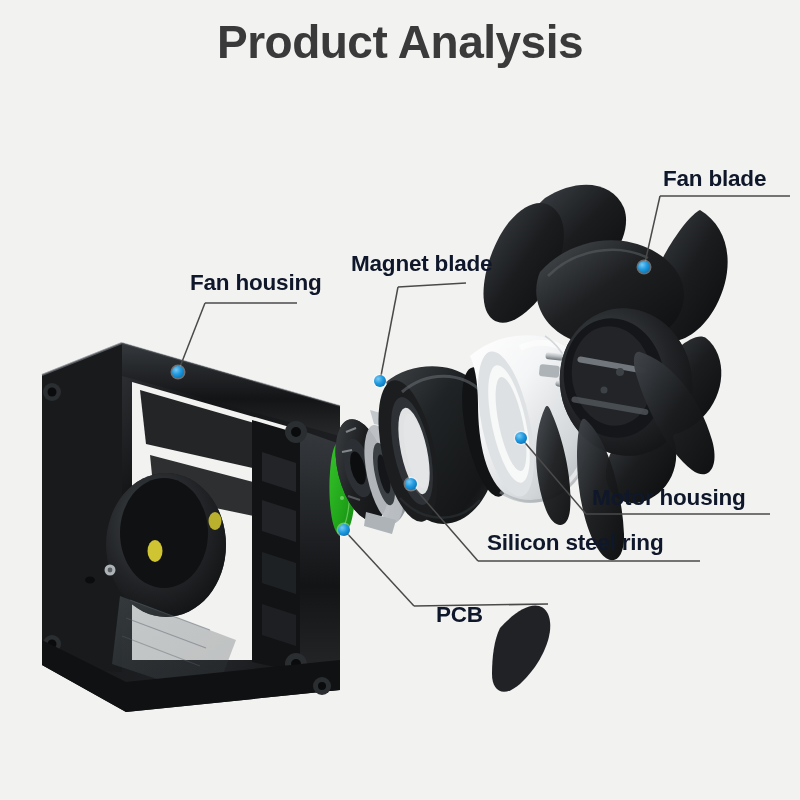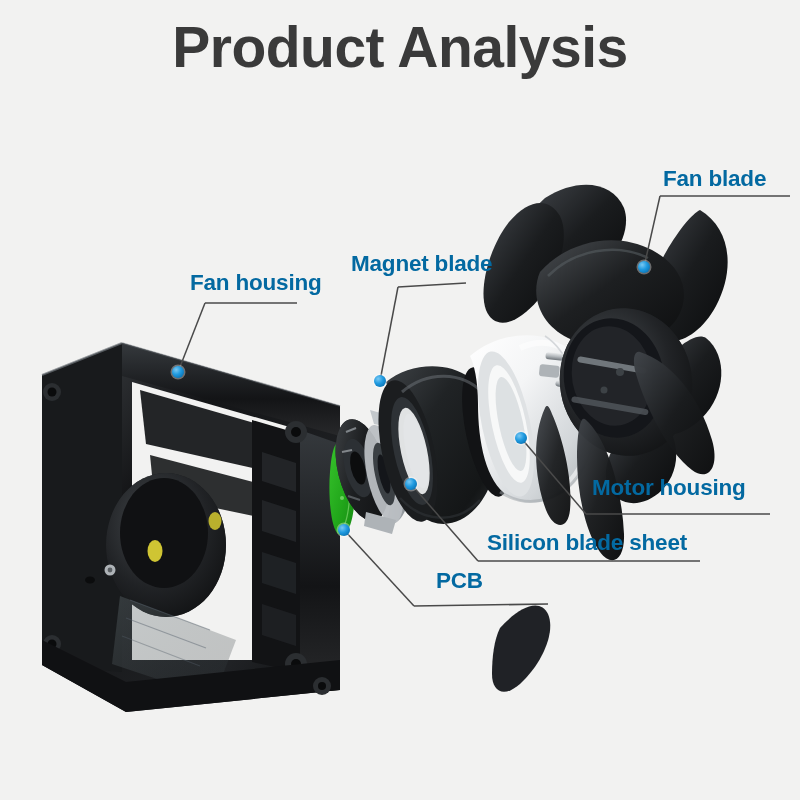--- a/index.html
+++ b/index.html
@@ -10,34 +10,34 @@
     overflow:hidden;
     position:relative;
   }
   #stage{position:absolute;inset:0;width:800px;height:800px;}
 
   
   #title{
     position:absolute;
     left:0;top:18px;width:800px;
     text-align:center;
-    font-size:57px;
+    font-size:46px;
     font-weight:700;
     letter-spacing:-0.5px;
     color:#3a3a3a;
     line-height:1.05;
     font-family:"Liberation Sans", sans-serif;
   }
 
   
   .callout-label{
     position:absolute;
     font-size:22.5px;
     font-weight:700;
-    color:#0369a1;
+    color:#0f172a;
     white-space:nowrap;
     letter-spacing:-0.2px;
     line-height:1;
   }
 
   
   svg#art{position:absolute;left:0;top:0;width:800px;height:800px;}
 </style>
 </head>
 <body>
@@ -287,18 +287,18 @@
         <circle cx="344" cy="530" r="6" fill="url(#gDot)"></circle>
       </g>
   </svg>
 
   <div id="title">Product Analysis</div>
 
   <div id="labels">
       <div class="callout-label" style="left: 663px; top: 168px;">Fan blade</div>
       <div class="callout-label" style="left: 190px; top: 272px;">Fan housing</div>
       <div class="callout-label" style="left: 351px; top: 253px;">Magnet blade</div>
-      <div class="callout-label" style="left: 592px; top: 477px;">Motor housing</div>
-      <div class="callout-label" style="left: 487px; top: 532px;">Silicon blade sheet</div>
-      <div class="callout-label" style="left: 436px; top: 570px;">PCB</div>
+      <div class="callout-label" style="left: 592px; top: 487px;">Motor housing</div>
+      <div class="callout-label" style="left: 487px; top: 532px;">Silicon steel ring</div>
+      <div class="callout-label" style="left: 436px; top: 604px;">PCB</div>
     </div>
 
 </div>
 
 </body></html>

